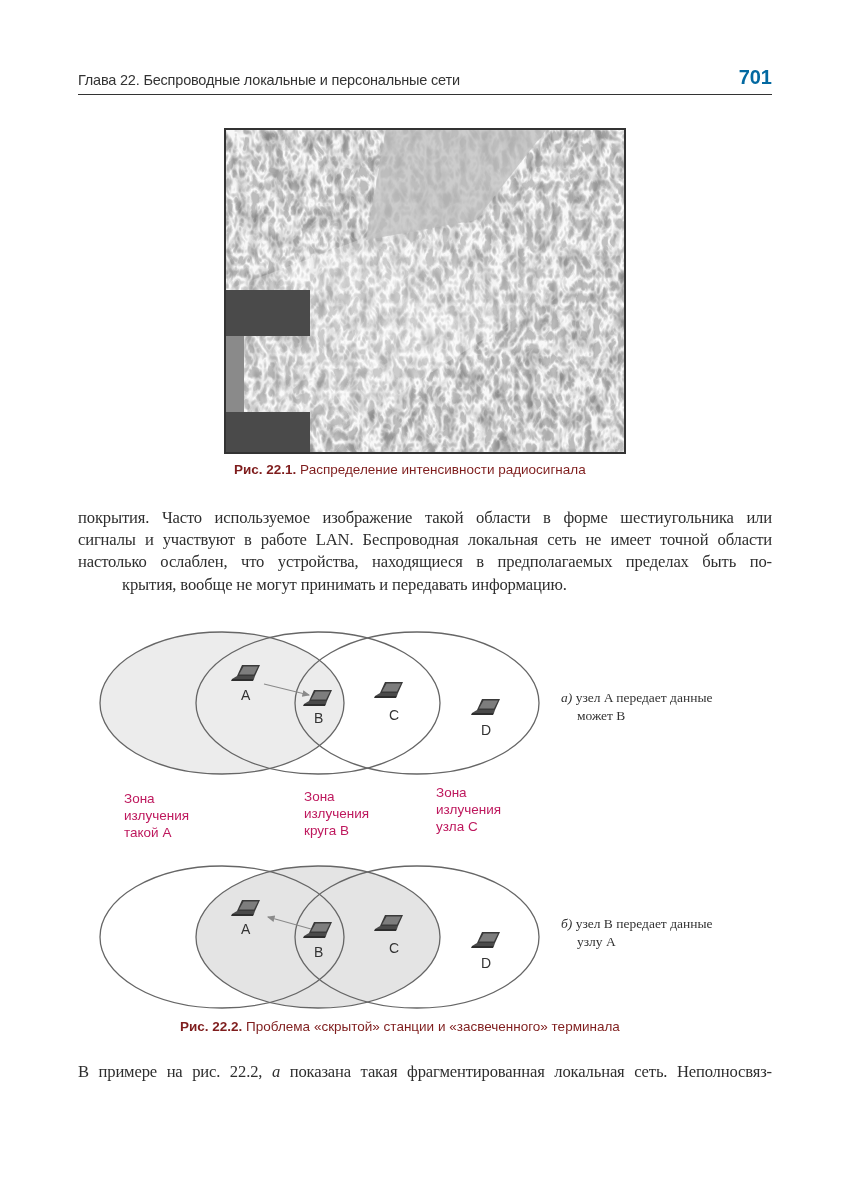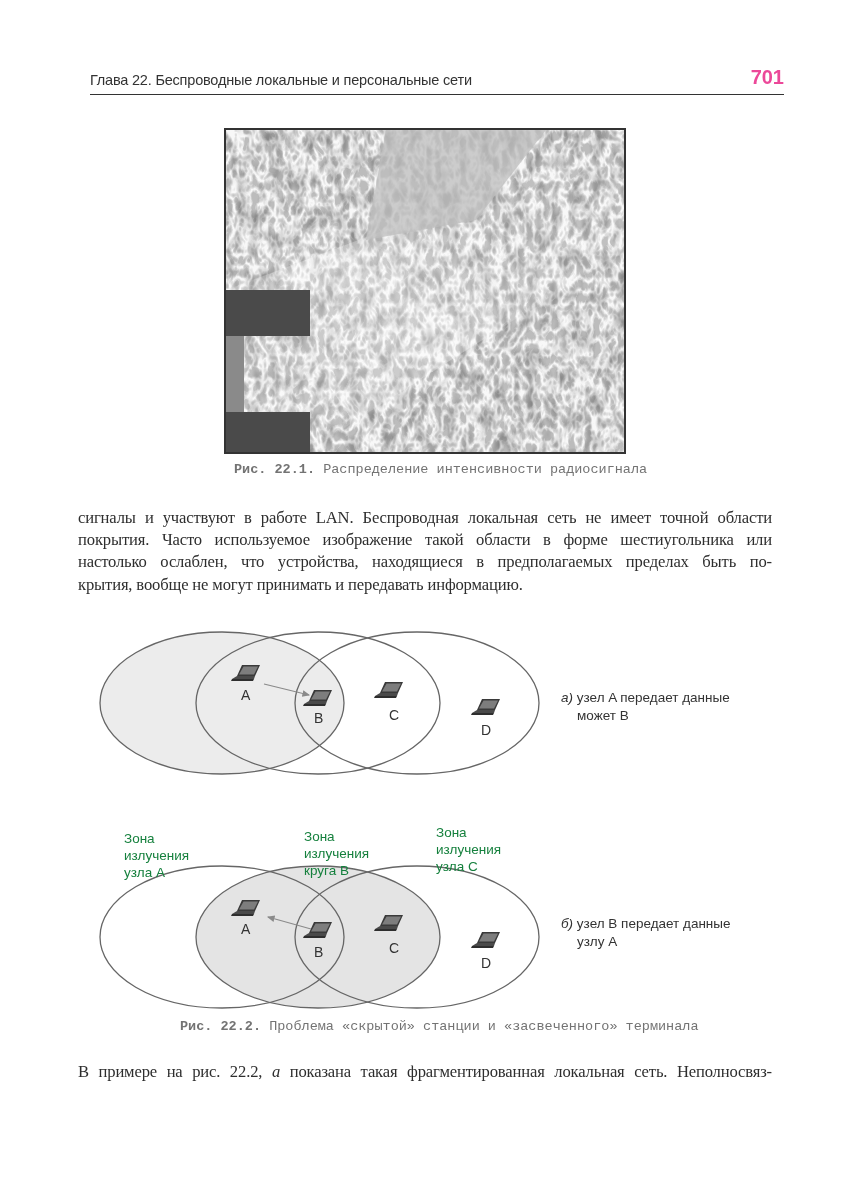--- a/index.html
+++ b/index.html
@@ -1,29 +1,29 @@
 <!DOCTYPE html>
 <html><head>
 <meta charset="utf-8">
 <style>
   html, body { margin: 0; padding: 0; background: #ffffff; }
   body { width: 850px; height: 1200px; position: relative; overflow: hidden; font-family: "Liberation Serif", serif; color: #2a2a2a; }
-  .header { position: absolute; left: 90px; top: 64px; width: 694px; height: 30px; border-bottom: 1.5px solid #333; }
+  .header { position: absolute; left: 78px; top: 64px; width: 694px; height: 30px; border-bottom: 1.5px solid #333; }
   .header-title { position: absolute; left: 0; top: 8px; font-family: "Liberation Sans", sans-serif; font-size: 14.5px; color: #333; letter-spacing: -0.2px; }
-  .header-page { position: absolute; right: 0; top: 2px; font-family: "Liberation Sans", sans-serif; font-size: 20px; font-weight: bold; color: #ec4899; }
+  .header-page { position: absolute; right: 0; top: 2px; font-family: "Liberation Sans", sans-serif; font-size: 20px; font-weight: bold; color: #0369a1; }
   .fig1 { position: absolute; left: 224px; top: 128px; width: 402px; height: 326px; border: 2px solid #333; box-sizing: border-box; background: #bdbdbd; overflow: hidden; }
-  .caption { position: absolute; font-family: Liberation Mono, monospace; font-size: 13.5px; color: #737373; white-space: nowrap; }
+  .caption { position: absolute; font-family: Liberation Sans, sans-serif; font-size: 13.5px; color: #7f1d1d; white-space: nowrap; }
   .caption b { font-weight: bold; }
   .para { position: absolute; left: 78px; width: 694px; font-size: 16.6px; line-height: 22.2px; text-align: justify; color: #2e2e2e; letter-spacing: -0.15px; }
   .para .line { display: block; text-align: justify; text-align-last: justify; white-space: nowrap; }
-  .para .line.last { text-align-last: left; }
+  .para .line.last { text-align-last: left; margin-left: 44px; }
   .diagram { position: absolute; left: 0; top: 0; }
   .diag-text { font-family: "Liberation Sans", sans-serif; fill: #333; }
-  .side-note { position: absolute; font-family: Liberation Sans, sans-serif; font-size: 13.5px; color: #333; line-height: 18px; }
-  .zone-label { position: absolute; font-family: "Liberation Sans", sans-serif; font-size: 13.5px; color: #15803d; line-height: 17px; margin-top: 40px; }
+  .side-note { position: absolute; font-family: Liberation Serif, serif; font-size: 13.5px; color: #333; line-height: 18px; }
+  .zone-label { position: absolute; font-family: "Liberation Sans", sans-serif; font-size: 13.5px; color: #be185d; line-height: 17px; }
 </style>
 </head>
 <body>
 
 <div class="header">
   <span class="header-title">Глава 22. Беспроводные локальные и персональные сети</span>
   <span class="header-page">701</span>
 </div>
 
 <div class="fig1">
@@ -55,22 +55,22 @@
     <rect x="0" y="206" width="18" height="76" fill="#8a8a8a"></rect>
     <rect x="0" y="282" width="84" height="40" fill="#4a4a4a"></rect>
   </svg>
 </div>
 <div class="caption" style="left:234px; top:462px;">
   <b>Рис. 22.1.</b>
   <span>Распределение интенсивности радиосигнала</span>
 </div>
 
 <div class="para" style="top:507px;">
+  <span class="line">покрытия. Часто используемое изображение такой области в форме шестиугольника или</span>
   <span class="line">сигналы и участвуют в работе LAN. Беспроводная локальная сеть не имеет точной области</span>
-  <span class="line">покрытия. Часто используемое изображение такой области в форме шестиугольника или</span>
   <span class="line">настолько ослаблен, что устройства, находящиеся в предполагаемых пределах быть по-</span>
   <span class="line last">крытия, вообще не могут принимать и передавать информацию.</span>
 </div>
 
 <svg class="diagram" width="850" height="1200" viewBox="0 0 850 1200">
   <defs>
     <g id="laptop">
       <polygon points="4,0 22,0 17,11 -1,11" fill="#3a3a3a"></polygon>
       <polygon points="5.5,1.5 20,1.5 16,9.5 1,9.5" fill="#7d7d7d"></polygon>
       <polygon points="-1,11 17,11 16,14 -6,14" fill="#4a4a4a"></polygon>
@@ -118,21 +118,21 @@
   <div style="padding-left:16px;">может B</div>
 </div>
 <div class="side-note" style="left:561px; top:915px;">
   <div><i>б)</i> <span>узел B передает данные</span></div>
   <div style="padding-left:16px;">узлу A</div>
 </div>
 
 <div class="zone-label" style="left:124px; top:790px;">
   <div>Зона</div>
   <div>излучения</div>
-  <div>узла A</div>
+  <div>такой A</div>
 </div>
 <div class="zone-label" style="left:304px; top:788px;">
   <div>Зона</div>
   <div>излучения</div>
   <div>круга B</div>
 </div>
 <div class="zone-label" style="left:436px; top:784px;">
   <div>Зона</div>
   <div>излучения</div>
   <div>узла C</div>

